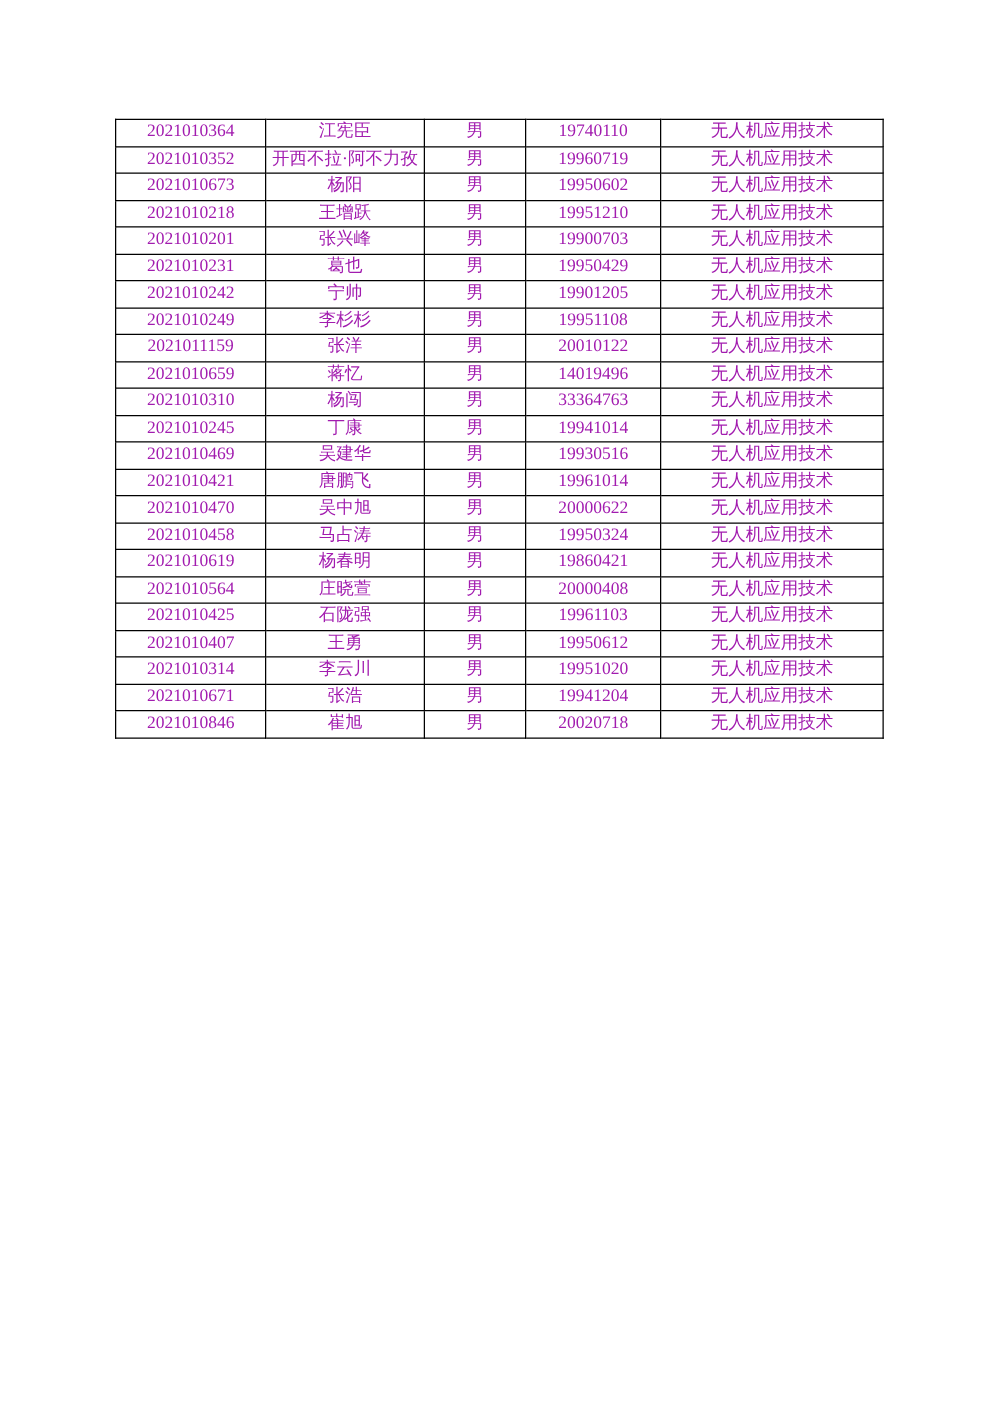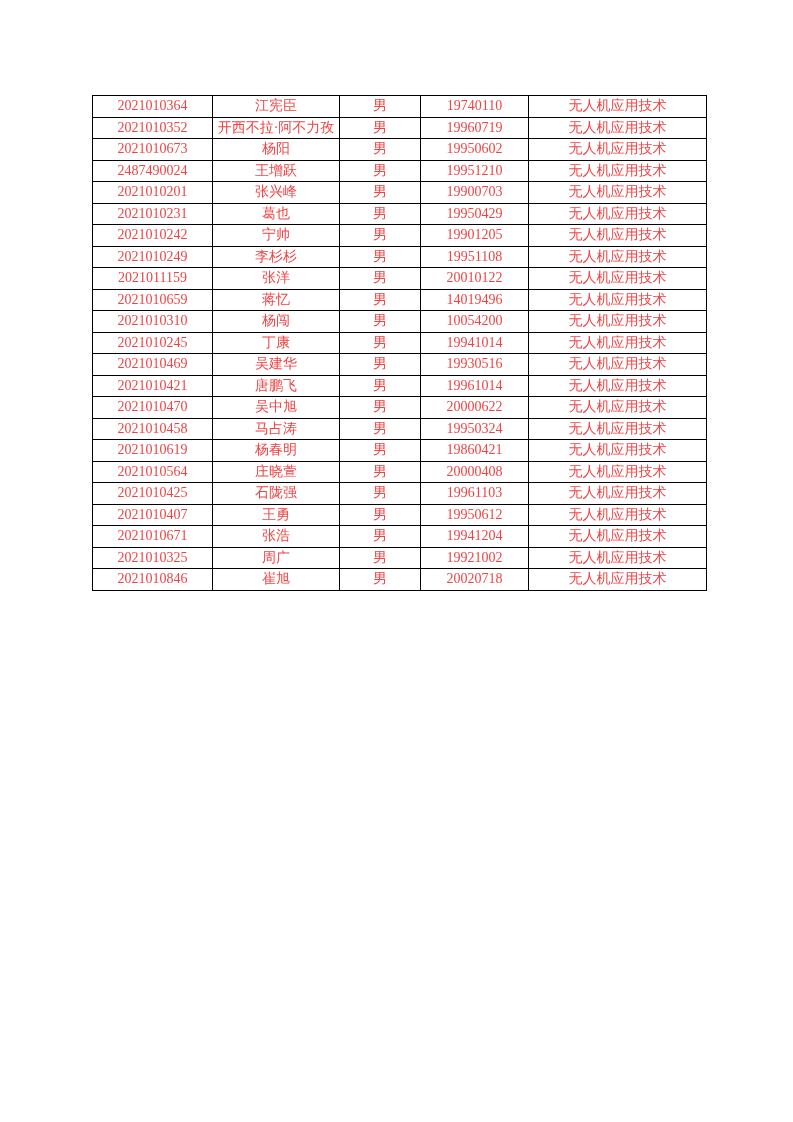--- a/index.html
+++ b/index.html
@@ -7,21 +7,21 @@
     padding: 0;
     background: #ffffff;
   }
   .page {
     position: relative;
     width: 793px;
     height: 1122px;
     background: #ffffff;
     overflow: hidden;
     font-family: "Liberation Serif", "DejaVu Serif", serif;
-    color: #ef4444;
+    color: #a21caf;
   }
   .roster-table {
     position: absolute;
     left: 92px;
     top: 95px;
     width: 614px;
     border-collapse: collapse;
     table-layout: fixed;
   }
   .roster-table td {
@@ -69,21 +69,21 @@
           <td>无人机应用技术</td>
         </tr>
         <tr>
           <td>2021010673</td>
           <td>杨阳</td>
           <td>男</td>
           <td>19950602</td>
           <td>无人机应用技术</td>
         </tr>
         <tr>
-          <td>2487490024</td>
+          <td>2021010218</td>
           <td>王增跃</td>
           <td>男</td>
           <td>19951210</td>
           <td>无人机应用技术</td>
         </tr>
         <tr>
           <td>2021010201</td>
           <td>张兴峰</td>
           <td>男</td>
           <td>19900703</td>
@@ -121,21 +121,21 @@
           <td>2021010659</td>
           <td>蒋忆</td>
           <td>男</td>
           <td>14019496</td>
           <td>无人机应用技术</td>
         </tr>
         <tr>
           <td>2021010310</td>
           <td>杨闯</td>
           <td>男</td>
-          <td>10054200</td>
+          <td>33364763</td>
           <td>无人机应用技术</td>
         </tr>
         <tr>
           <td>2021010245</td>
           <td>丁康</td>
           <td>男</td>
           <td>19941014</td>
           <td>无人机应用技术</td>
         </tr>
         <tr>
@@ -188,31 +188,31 @@
           <td>无人机应用技术</td>
         </tr>
         <tr>
           <td>2021010407</td>
           <td>王勇</td>
           <td>男</td>
           <td>19950612</td>
           <td>无人机应用技术</td>
         </tr>
         <tr>
+          <td>2021010314</td>
+          <td>李云川</td>
+          <td>男</td>
+          <td>19951020</td>
+          <td>无人机应用技术</td>
+        </tr>
+        <tr>
           <td>2021010671</td>
           <td>张浩</td>
           <td>男</td>
           <td>19941204</td>
-          <td>无人机应用技术</td>
-        </tr>
-        <tr>
-          <td>2021010325</td>
-          <td>周广</td>
-          <td>男</td>
-          <td>19921002</td>
           <td>无人机应用技术</td>
         </tr>
         <tr>
           <td>2021010846</td>
           <td>崔旭</td>
           <td>男</td>
           <td>20020718</td>
           <td>无人机应用技术</td>
         </tr>
       </tbody>

